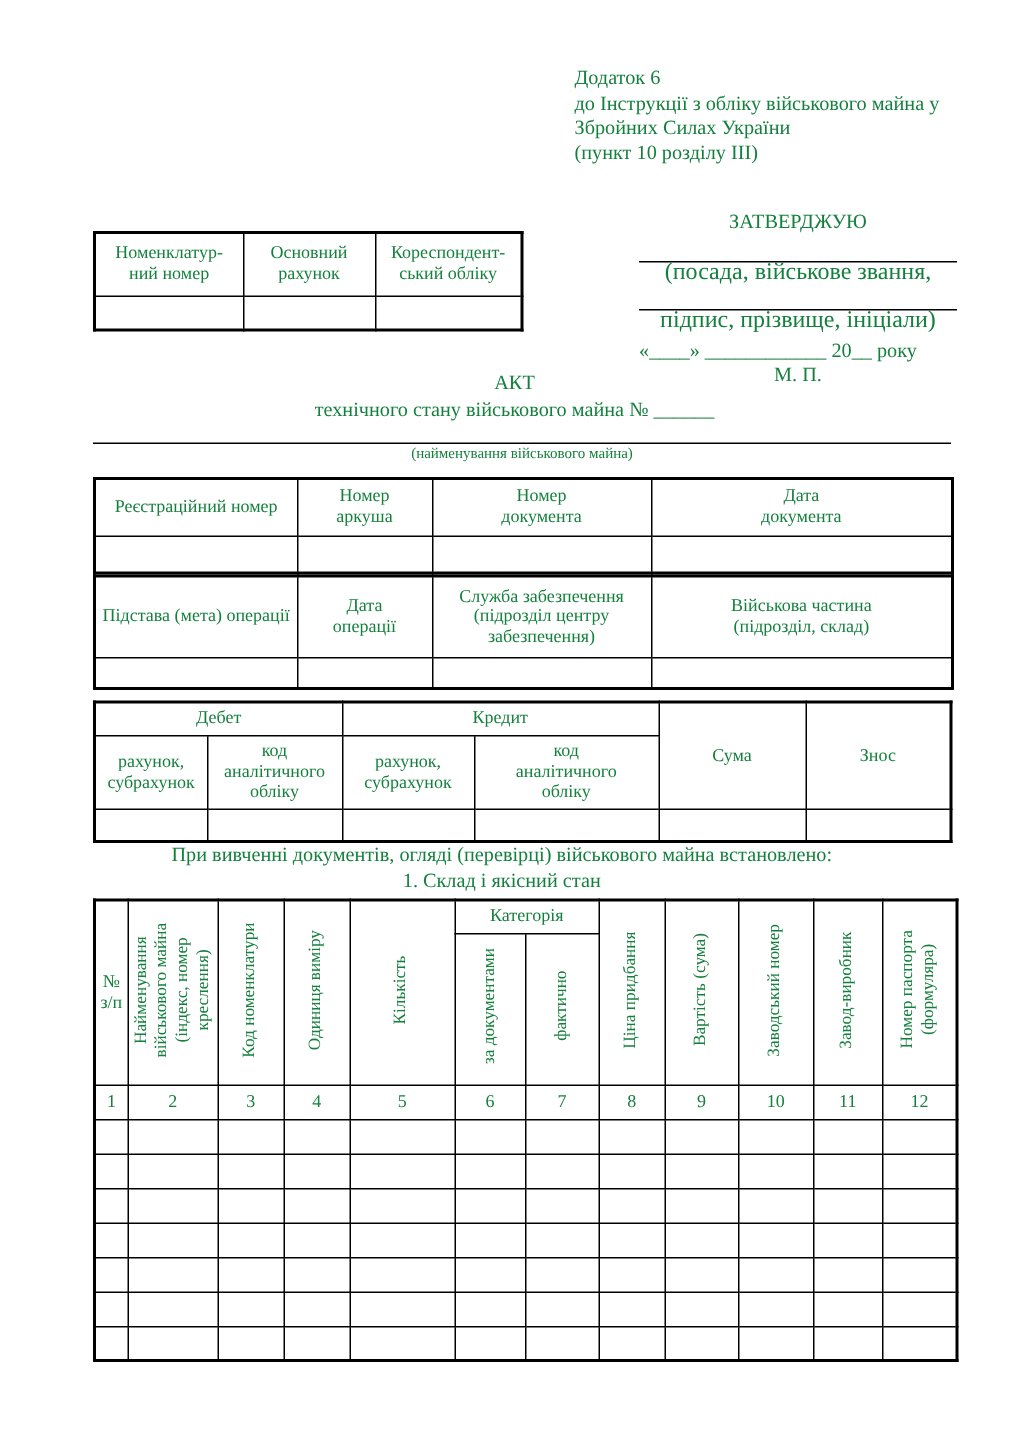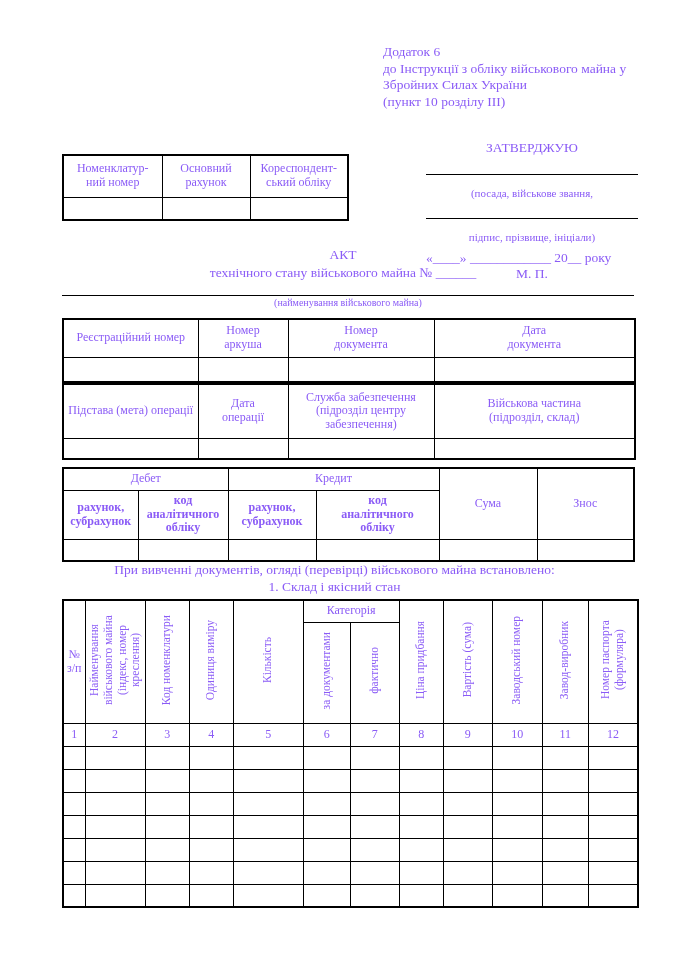--- a/index.html
+++ b/index.html
@@ -2,21 +2,21 @@
 <html><head>
 <meta charset="utf-8">
 <style>
   * { margin: 0; padding: 0; box-sizing: border-box; }
   html, body { background: #e8e8e8; }
   #page {
     position: relative;
     width: 686px; height: 970px;
     margin: 0 auto;
     background: #ffffff;
-    color: #8b5cf6;
+    color: #15803d;
     font-family: "Liberation Serif", "DejaVu Serif", serif;
     font-size: 13.5px;
     overflow: hidden;
   }
   table { border-collapse: collapse; table-layout: fixed; }
   td {
     border: 1px solid #000;
     text-align: center;
     vertical-align: middle;
     white-space: pre-line;
@@ -28,41 +28,41 @@
   .tbl { border: 2px solid #000; }
 
   .appendix { position: absolute; left: 383px; top: 44px; width: 262px; line-height: 16.5px; }
 
   .acct-table { position: absolute; left: 62px; top: 154px; padding-left: 36px; }
   .acct-table tr.hdr { height: 42px; }
   .acct-table tr.empty { height: 23px; }
 
   .approval { position: absolute; left: 426px; top: 140px; width: 212px; text-align: center; }
   .approval .sig-line { height: 16px; border-bottom: 1px solid #000; margin-top: 3px; }
-  .approval .cap { font-size: 11px; line-height: 13px; margin-top: 12px; }
+  .approval .cap { font-size: 16px; line-height: 13px; }
   .approval .date-row { text-align: left; margin-top: 6px; line-height: 16px; }
   .approval .seal { text-align: center; line-height: 16px; }
 
   .act-title { position: absolute; left: 0; top: 246px; width: 686px; text-align: center; line-height: 18px; }
 
   .name-field { position: absolute; left: 62px; top: 281px; width: 572px; text-align: center; }
   .name-field .line { height: 15px; border-bottom: 1px solid #000; }
   .name-field .cap { font-size: 10px; line-height: 14px; }
 
   .reg-table   { position: absolute; left: 62px; top: 318px; }
   .reg-table tr.hdr { height: 38px; }
   .reg-table tr.empty { height: 25px; }
 
   .basis-table { position: absolute; left: 62px; top: 383px; }
   .basis-table tr.hdr { height: 54px; }
   .basis-table tr.empty { height: 21px; }
 
   .acc2-table { position: absolute; left: 62px; top: 467px; padding-left: 27px; }
   .acc2-table tr.r1 { height: 22px; }
-  .acc2-table tr.r2 { height: 49px; font-weight: bold; }
+  .acc2-table tr.r2 { height: 49px; }
   .acc2-table tr.empty { height: 22px; }
 
   .statement { position: absolute; left: 0; top: 561px; width: 669px; text-align: center; line-height: 17px; }
 
   .comp-table { position: absolute; left: 62px; top: 599px; }
   .comp-table tr.hcat { height: 22px; }
   .comp-table tr.hrot { height: 100px; }
   .comp-table tr.nums { height: 23px; }
   .comp-table tr.h23 { height: 23px; }
   .rot {

